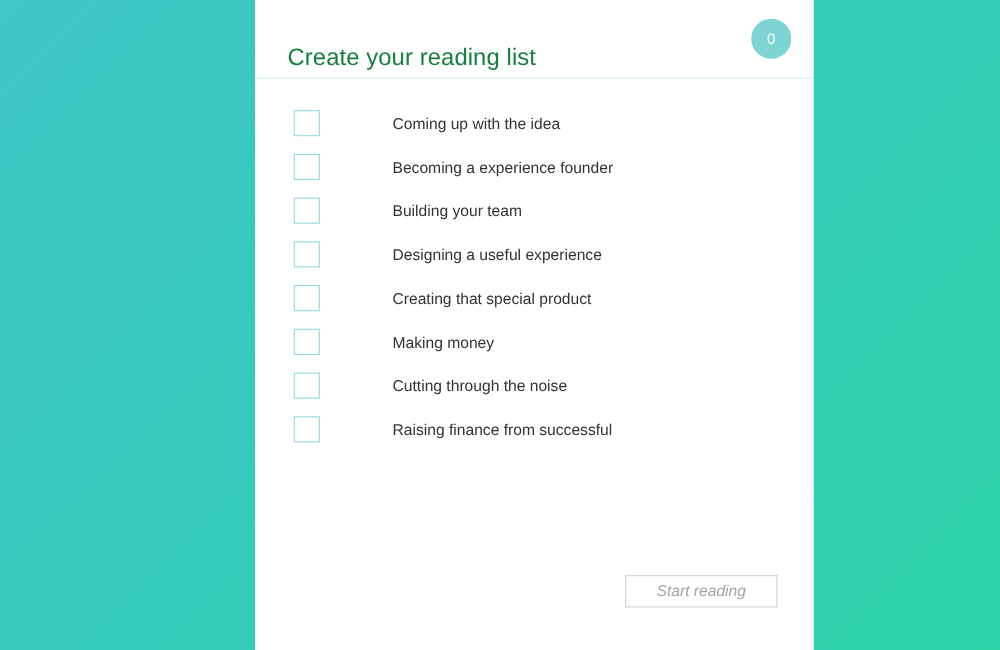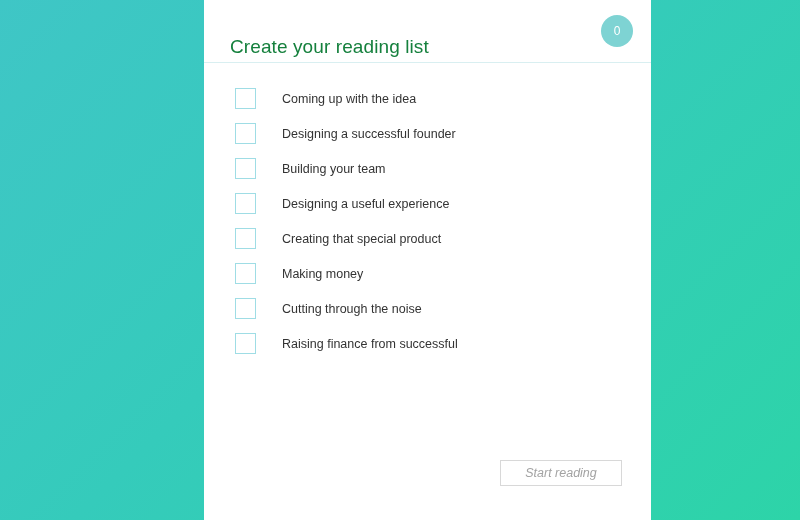--- a/index.html
+++ b/index.html
@@ -36,21 +36,21 @@
   .name-input{
     position:absolute; left:26px; top:0; width:400px; height:53px;
     border:0; outline:none; background:transparent;
     font-family:"Liberation Sans", sans-serif;
     font-size:13px; color:#6fc9cf; padding:0;
   }
   .name-input::placeholder{ color:#8fd8dc; opacity:1; }
   .list{ padding:18px 0 0 0; margin:0; list-style:none; }
   .list-item{
     display:flex; align-items:center;
-    height:35px; padding:0 0 0 31px;
+    height:35px; padding:0 0 0 31px;gap:32px;
   }
   .checkbox{
     width:21px; height:21px; box-sizing:border-box;
     border:1px solid #9fdde5; background:#fff;
     flex:0 0 auto;
   }
   .item-label{
     margin-left:26px; font-size:12.5px; color:#333333;
     white-space:nowrap;
   }
@@ -80,21 +80,21 @@
   </div>
 
 
   <ul class="list">
       <li class="list-item">
         <span class="checkbox"></span>
         <span class="item-label">Coming up with the idea</span>
       </li>
       <li class="list-item">
         <span class="checkbox"></span>
-        <span class="item-label">Designing a successful founder</span>
+        <span class="item-label">Becoming a experience founder</span>
       </li>
       <li class="list-item">
         <span class="checkbox"></span>
         <span class="item-label">Building your team</span>
       </li>
       <li class="list-item">
         <span class="checkbox"></span>
         <span class="item-label">Designing a useful experience</span>
       </li>
       <li class="list-item">

